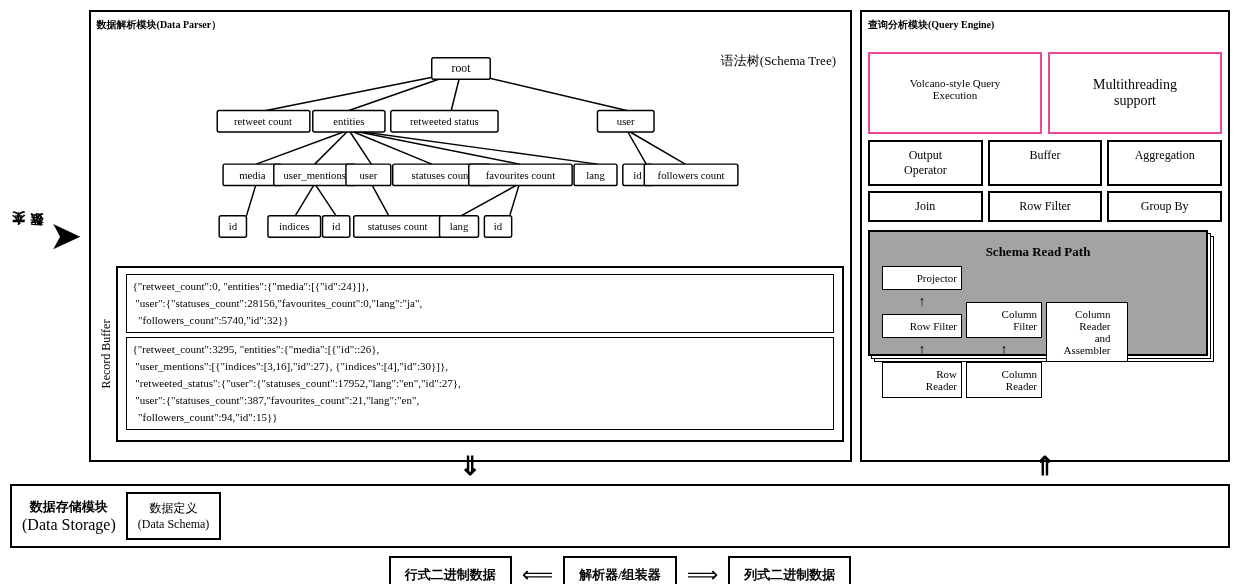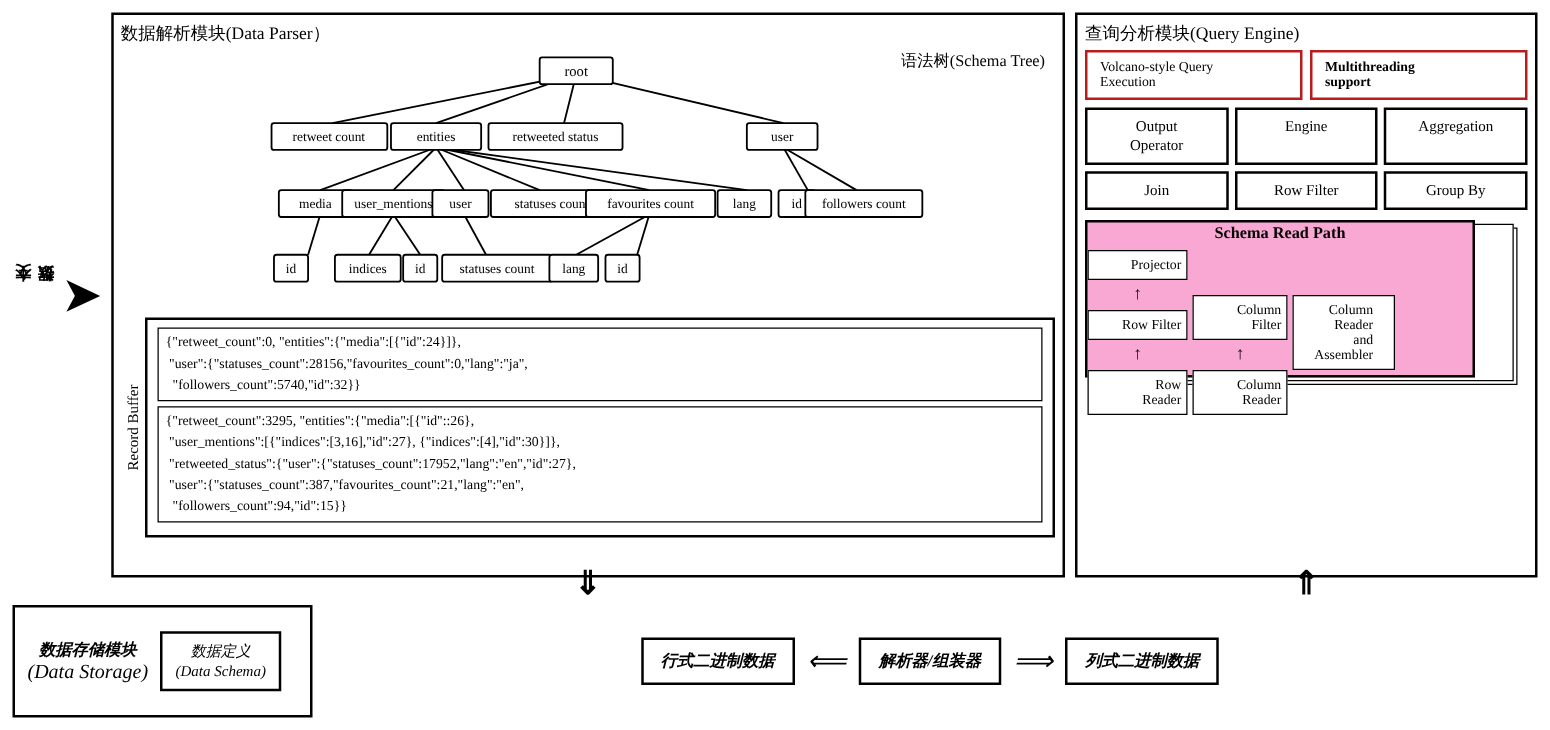--- a/index.html
+++ b/index.html
@@ -27,23 +27,23 @@
     }
     
     .data-parser {
       border: 2px solid #000;
       flex: 1;
       padding: 6px;
       position: relative;
       min-height: 320px;
     }
     .module-title {
-      font-weight: normal;
-      font-size: 14px;
-      margin-bottom: 4px;
+      font-weight: bold;
+      font-size: 10px;
+      margin-bottom: 20px;
     }
     .schema-tree-area {
       position: relative;
       height: 210px;
       border: none;
       text-align: right;
     }
     .schema-tree-label {
       position: absolute;
       right: 8px;
@@ -89,22 +89,23 @@
       width: 370px;
       padding: 6px;
       position: relative;
     }
     .qe-top-row {
       display: flex;
       gap: 6px;
       margin-bottom: 6px;
     }
     .qe-box {
-      border: 2px solid #b91c1c;
-      padding: 6px 10px;
+      border: 2px solid #ec4899;
+      padding: 23px 10px;
+      text-align: center;
       font-size: 12px;
       flex: 1;
       font-weight: normal;
     }
     .qe-grid {
       display: grid;
       grid-template-columns: 1fr 1fr 1fr;
       gap: 5px;
       margin-bottom: 8px;
     }
@@ -116,25 +117,24 @@
     }
     .schema-read-title {
       font-weight: bold;
       font-size: 13px;
       text-align: center;
       margin-bottom: 6px;
     }
     
     .bottom-row {
       display: flex;
-      flex-direction: row;
+      flex-direction: column;
       gap: 8px;
       height: 90px;
       align-items: stretch;
-      font-style: italic;
     }
     .data-storage {
       border: 2px solid #000;
       padding: 6px 10px;
       display: flex;
       flex-direction: row;
       align-items: center;
       gap: 10px;
       min-width: 240px;
     }
@@ -318,38 +318,38 @@
       <div style="position:absolute;bottom:-22px;left:50%;transform:translateX(-50%);font-size:26px;font-weight:bold;">⇓</div>
     </div>
 
     <div class="query-engine" style="position:relative;">
       <div class="module-title">查询分析模块(Query Engine)</div>
 
       <div class="qe-top-row">
         <div class="qe-box" style="font-size:11px;">
           Volcano-style Query<br>Execution
         </div>
-        <div class="qe-box" style="font-size:11px;font-weight:bold;">
+        <div class="qe-box" style="font-size:14px;">
           Multithreading<br>support
         </div>
       </div>
 
       <div class="qe-grid">
         <div class="qe-cell">Output<br>Operator</div>
-        <div class="qe-cell">Engine</div>
+        <div class="qe-cell">Buffer</div>
         <div class="qe-cell">Aggregation</div>
         <div class="qe-cell">Join</div>
         <div class="qe-cell">Row Filter</div>
         <div class="qe-cell">Group By</div>
       </div>
 
       <div style="position:relative;">
         <div style="position:absolute;top:6px;left:6px;width:340px;height:126px;border:1.5px solid #000;background:#fff;z-index:1;"></div>
         <div style="position:absolute;top:3px;left:3px;width:340px;height:126px;border:1.5px solid #000;background:#fff;z-index:2;"></div>
-        <div style="position:relative;width:312px;height:126px;border:2px solid #000;background:#f9a8d4;z-index:3;padding:0;">
+        <div style="position:relative;width:340px;height:126px;border:2px solid #000;background:#a3a3a3;z-index:3;padding:12px;">
           <div class="schema-read-title">Schema Read Path</div>
           <div style="display:flex;flex-direction:row;gap:4px;">
 
             <div style="display:flex;flex-direction:column;gap:4px;width:80px;">
               <div class="schema-item">Projector</div>
               <div style="text-align:center;font-size:14px;">↑</div>
               <div class="schema-item">Row Filter</div>
               <div style="text-align:center;font-size:14px;">↑</div>
               <div class="schema-item">Row<br>Reader</div>
             </div>

